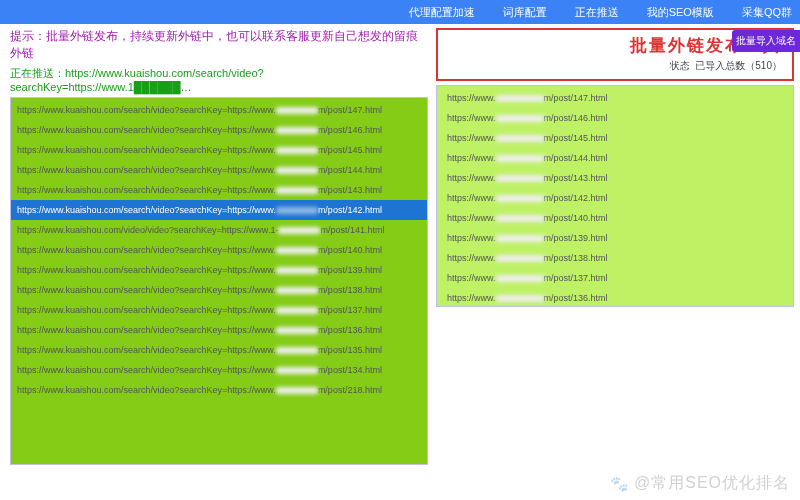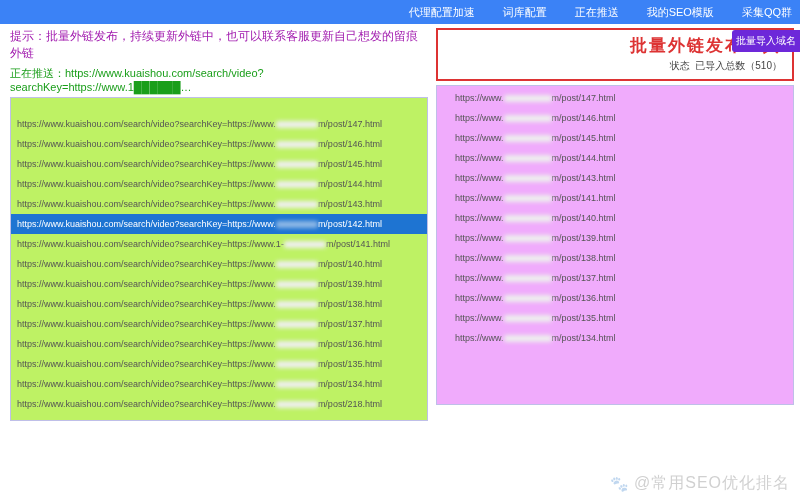--- a/index.html
+++ b/index.html
@@ -5,36 +5,36 @@
   * { margin: 0; padding: 0; box-sizing: border-box; }
   body { font-family: "Microsoft YaHei", Arial, sans-serif; font-size: 12px; background: #fff; width: 800px; height: 500px; overflow: hidden; position: relative; }
   .topbar { background: #3b82f6; height: 24px; display: flex; align-items: center; justify-content: flex-end; padding-right: 8px; gap: 28px; color: #fff; font-size: 11px; }
   .topbar a { color: #fff; text-decoration: none; cursor: pointer; }
   .main { display: flex; padding: 4px 6px 0 10px; gap: 8px; }
   .left-col { flex: 0 0 418px; }
   .hint { font-size: 12px; color: #a21caf; margin-bottom: 4px; }
   .pushing { font-size: 11px; margin-bottom: 4px; }
   .pushing .lbl { color: #1a9e1a; }
   .pushing .url { color: #1a9e1a; }
-  .list-box { border: 1px solid #bfbfe8; height: 324px; overflow-y: auto; background: #bef264; padding: 16px 0; position: relative; }
+  .list-box { border: 1px solid #bfbfe8; height: 368px; overflow-y: auto; background: #84cc16; padding: 2px 0; position: relative; }
   .list-box::-webkit-scrollbar { width: 10px; }
   .list-box::-webkit-scrollbar-track { background: #f0f0f0; }
   .list-box::-webkit-scrollbar-thumb { background: #c0c0c0; }
   .row { font-size: 9px; color: #555; padding: 2px 6px; white-space: nowrap; overflow: hidden; text-overflow: ellipsis; line-height: 16px; cursor: pointer; }
   .row .prefix { color: #555; }
   .row .mask { display: inline-block; width: 42px; height: 7px; background: #eee; border-radius: 2px; vertical-align: middle; filter: blur(2px); }
   .row .suffix { color: #555; }
   .row.sel { background: #1e74d2; color: #fff; }
   .row.sel .prefix, .row.sel .suffix { color: #fff; }
   .row.sel .mask { background: #8fb8e6; }
   .right-col { flex: 1; }
   .tool-box { border: 2px solid #d33; padding: 4px 10px 6px 10px; margin-bottom: 4px; text-align: right; }
   .tool-title { color: #d33; font-size: 17px; font-weight: bold; letter-spacing: 2px; }
   .tool-status { font-size: 10px; color: #444; margin-top: 2px; }
-  .right-list { border: 1px solid #bfbfe8; height: 320px; overflow: hidden; background: #f0abfc; padding: 2px 12px; }
+  .right-list { border: 1px solid #bfbfe8; height: 222px; overflow: hidden; background: #bef264; padding: 2px 4px; }
   .r-row { font-size: 9px; color: #555; padding: 2px 6px; white-space: nowrap; line-height: 16px; }
   .r-row .rp { color: #555; }
   .r-row .mask2 { display: inline-block; width: 48px; height: 7px; background: #eee; border-radius: 2px; vertical-align: middle; filter: blur(2px); }
   .side-btn { position: absolute; right: 0; top: 30px; background: #6d28d9; color: #fff; font-size: 10px; padding: 4px 4px; border-radius: 3px 0 0 3px; cursor: pointer; writing-mode: horizontal-tb; }
   .watermark { position: absolute; right: 10px; bottom: 6px; color: rgba(150,150,150,.45); font-size: 16px; letter-spacing: 1px; display: flex; align-items: center; gap: 4px; pointer-events: none; }
   .watermark .paw { font-size: 15px; opacity: .6; }
 </style>
 </head>
 <body>
 
@@ -54,21 +54,21 @@
     <div class="pushing">
       <span class="lbl">正在推送：</span><span class="url">https://www.kuaishou.com/search/video?searchKey=https://www.1██████…</span>
     </div>
     <div class="list-box" id="left-list">
         <div class="row"><span class="prefix">https://www.kuaishou.com/search/video?searchKey=https://www.</span><span class="mask"></span><span class="suffix">m/post/147.html</span></div>
         <div class="row"><span class="prefix">https://www.kuaishou.com/search/video?searchKey=https://www.</span><span class="mask"></span><span class="suffix">m/post/146.html</span></div>
         <div class="row"><span class="prefix">https://www.kuaishou.com/search/video?searchKey=https://www.</span><span class="mask"></span><span class="suffix">m/post/145.html</span></div>
         <div class="row"><span class="prefix">https://www.kuaishou.com/search/video?searchKey=https://www.</span><span class="mask"></span><span class="suffix">m/post/144.html</span></div>
         <div class="row"><span class="prefix">https://www.kuaishou.com/search/video?searchKey=https://www.</span><span class="mask"></span><span class="suffix">m/post/143.html</span></div>
         <div class="row sel"><span class="prefix">https://www.kuaishou.com/search/video?searchKey=https://www.</span><span class="mask"></span><span class="suffix">m/post/142.html</span></div>
-        <div class="row"><span class="prefix">https://www.kuaishou.com/search/video?searchKey=https://www.1-</span><span class="mask"></span><span class="suffix">m/post/141.html</span></div>
+        <div class="row"><span class="prefix">https://www.kuaishou.com/video/video?searchKey=https://www.1-</span><span class="mask"></span><span class="suffix">m/post/141.html</span></div>
         <div class="row"><span class="prefix">https://www.kuaishou.com/search/video?searchKey=https://www.</span><span class="mask"></span><span class="suffix">m/post/140.html</span></div>
         <div class="row"><span class="prefix">https://www.kuaishou.com/search/video?searchKey=https://www.</span><span class="mask"></span><span class="suffix">m/post/139.html</span></div>
         <div class="row"><span class="prefix">https://www.kuaishou.com/search/video?searchKey=https://www.</span><span class="mask"></span><span class="suffix">m/post/138.html</span></div>
         <div class="row"><span class="prefix">https://www.kuaishou.com/search/video?searchKey=https://www.</span><span class="mask"></span><span class="suffix">m/post/137.html</span></div>
         <div class="row"><span class="prefix">https://www.kuaishou.com/search/video?searchKey=https://www.</span><span class="mask"></span><span class="suffix">m/post/136.html</span></div>
         <div class="row"><span class="prefix">https://www.kuaishou.com/search/video?searchKey=https://www.</span><span class="mask"></span><span class="suffix">m/post/135.html</span></div>
         <div class="row"><span class="prefix">https://www.kuaishou.com/search/video?searchKey=https://www.</span><span class="mask"></span><span class="suffix">m/post/134.html</span></div>
         <div class="row"><span class="prefix">https://www.kuaishou.com/search/video?searchKey=https://www.</span><span class="mask"></span><span class="suffix">m/post/218.html</span></div>
       </div>
   </div>
@@ -79,21 +79,21 @@
       <div class="tool-status">
         <span>状态</span>&nbsp;&nbsp;<span>已导入总数（510）</span>
       </div>
     </div>
     <div class="right-list" id="right-list">
         <div class="r-row"><span class="rp">https://www.</span><span class="mask2"></span><span class="rp">m/post/147.html</span></div>
         <div class="r-row"><span class="rp">https://www.</span><span class="mask2"></span><span class="rp">m/post/146.html</span></div>
         <div class="r-row"><span class="rp">https://www.</span><span class="mask2"></span><span class="rp">m/post/145.html</span></div>
         <div class="r-row"><span class="rp">https://www.</span><span class="mask2"></span><span class="rp">m/post/144.html</span></div>
         <div class="r-row"><span class="rp">https://www.</span><span class="mask2"></span><span class="rp">m/post/143.html</span></div>
-        <div class="r-row"><span class="rp">https://www.</span><span class="mask2"></span><span class="rp">m/post/141.html</span></div>
+        <div class="r-row"><span class="rp">https://www.</span><span class="mask2"></span><span class="rp">m/post/142.html</span></div>
         <div class="r-row"><span class="rp">https://www.</span><span class="mask2"></span><span class="rp">m/post/140.html</span></div>
         <div class="r-row"><span class="rp">https://www.</span><span class="mask2"></span><span class="rp">m/post/139.html</span></div>
         <div class="r-row"><span class="rp">https://www.</span><span class="mask2"></span><span class="rp">m/post/138.html</span></div>
         <div class="r-row"><span class="rp">https://www.</span><span class="mask2"></span><span class="rp">m/post/137.html</span></div>
         <div class="r-row"><span class="rp">https://www.</span><span class="mask2"></span><span class="rp">m/post/136.html</span></div>
         <div class="r-row"><span class="rp">https://www.</span><span class="mask2"></span><span class="rp">m/post/135.html</span></div>
         <div class="r-row"><span class="rp">https://www.</span><span class="mask2"></span><span class="rp">m/post/134.html</span></div>
       </div>
   </div>
 </div>

